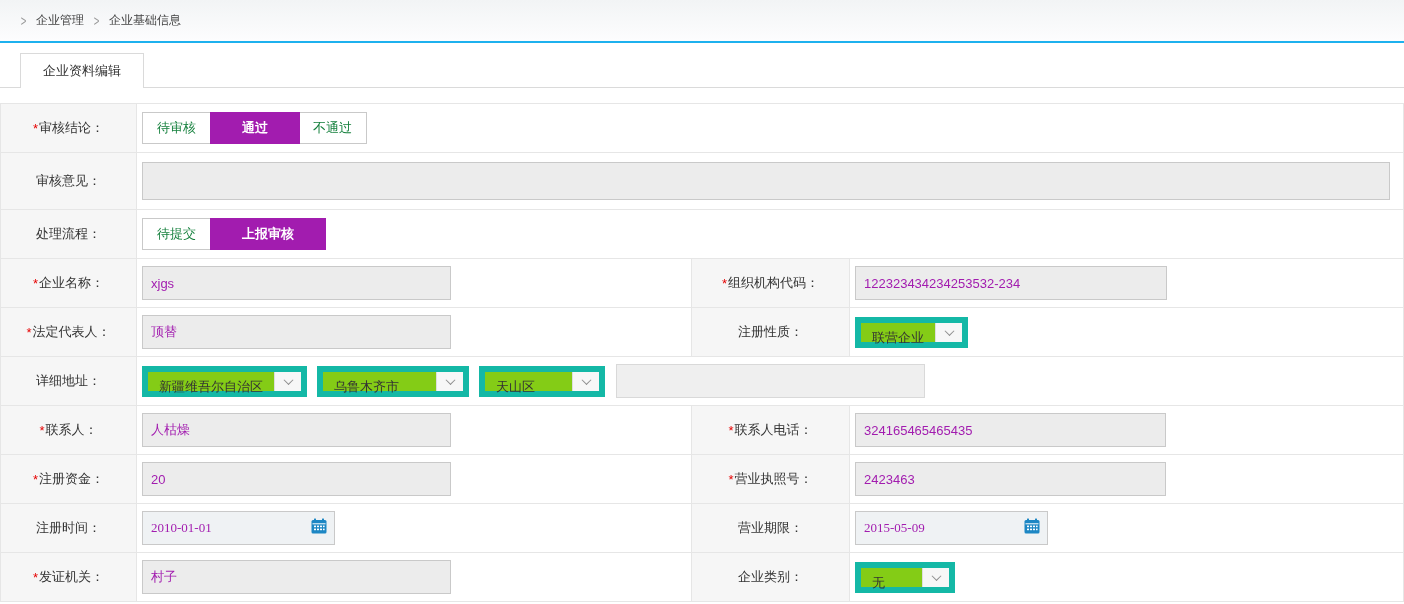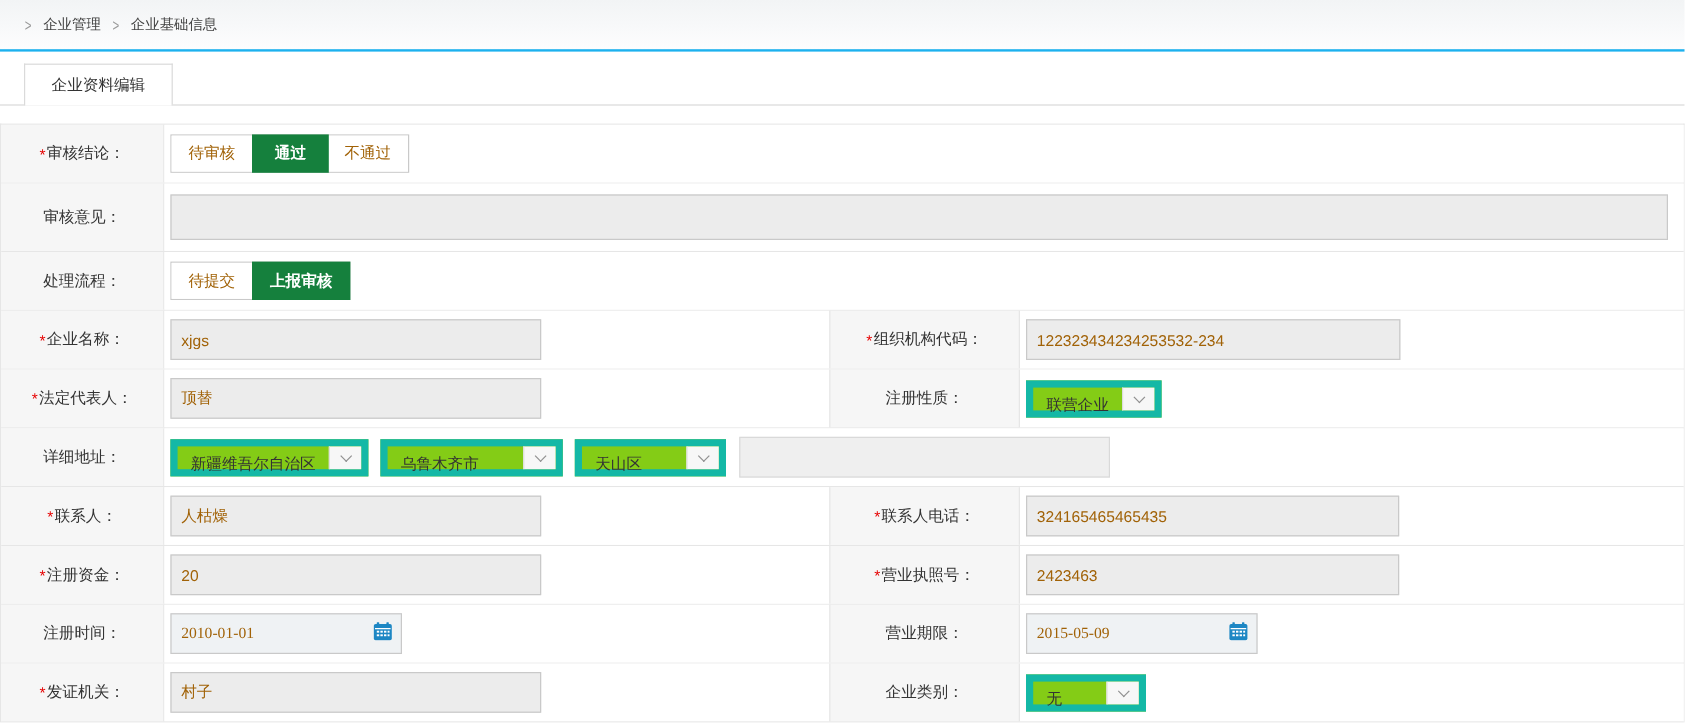--- a/index.html
+++ b/index.html
@@ -34,45 +34,45 @@
     background:#f6f6f6; border-right:1px solid #e6e6e6;
     display:flex; align-items:center; justify-content:center; color:#333;
   }
   .lbl.r { border-left:1px solid #e6e6e6; }
   .star { color:#e60000; margin-right:1px; }
   .val { display:flex; align-items:center; padding-left:5px; background:#fff; }
 
   
   .inp {
     height:30px; width:309px; border:1px solid #c9c9c9; background:#ececec;
-    color:#a16207; font-size:13px; padding:16px 8px; outline:none;
+    color:#a21caf; font-size:13px; padding:16px 8px; outline:none;
     font-family:"Liberation Sans","DejaVu Sans",sans-serif;
   }
   .inp-area {
     width:calc(100% - 13px); height:38px; border:1px solid #c9c9c9; background:#ececec;
     resize:none; outline:none; color:#2b9fd3; font-size:13px; padding:4px 8px;
     font-family:"Liberation Sans","DejaVu Sans",sans-serif;
   }
   .addr-inp { width:309px; background:#efefef; border:1px solid #d9d9d9; margin-left:11px; }
 
   
   .date-wrap { position:relative; width:193px; }
   .date-wrap .inp { width:100%; background:#eff2f4;font-family:Liberation Serif, serif; }
   .cal-ico { position:absolute; right:8px; top:7px; width:16px; height:16px; cursor:pointer; }
 
   
   .btngrp { display:inline-flex; border:1px solid #c9c9c9; background:#fff; height:32px; }
   .btn {
     min-width:64px; padding:0 14px; height:30px; line-height:30px; text-align:center;
-    background:#fff; color:#a16207; border-right:1px solid #c9c9c9; cursor:pointer; white-space:nowrap;
+    background:#fff; color:#15803d; border-right:1px solid #c9c9c9; cursor:pointer; white-space:nowrap;
   }
   .btn:last-child { border-right:none; }
   .btn.active {
-    background:#15803d; color:#fff; font-weight:bold; border:none;
-    margin:-1px; height:32px; line-height:32px; position:relative; z-index:1; padding:0 15px;
+    background:#a21caf; color:#fff; font-weight:bold; border:none;
+    margin:-1px; height:32px; line-height:32px; position:relative; z-index:1; padding:0 32px;
   }
 
   
   .sel { display:inline-flex; border:6px solid #14b8a6; height:31px; background:#84cc16; cursor:pointer; }
   .sel-text { padding:0 11px; line-height:29px; color:#333; white-space:nowrap; }
   .sel-caret { width:27px; border-left:1px solid #dedede; background:#f7f7f7; display:flex; align-items:center; justify-content:center; }
   .caret { width:7px; height:7px; border-right:1px solid #8f8f8f; border-bottom:1px solid #8f8f8f; transform:rotate(45deg) translate(-1px,-1px); }
   .gap10 { margin-left:10px;gap:26px; }
 </style>
 </head>

